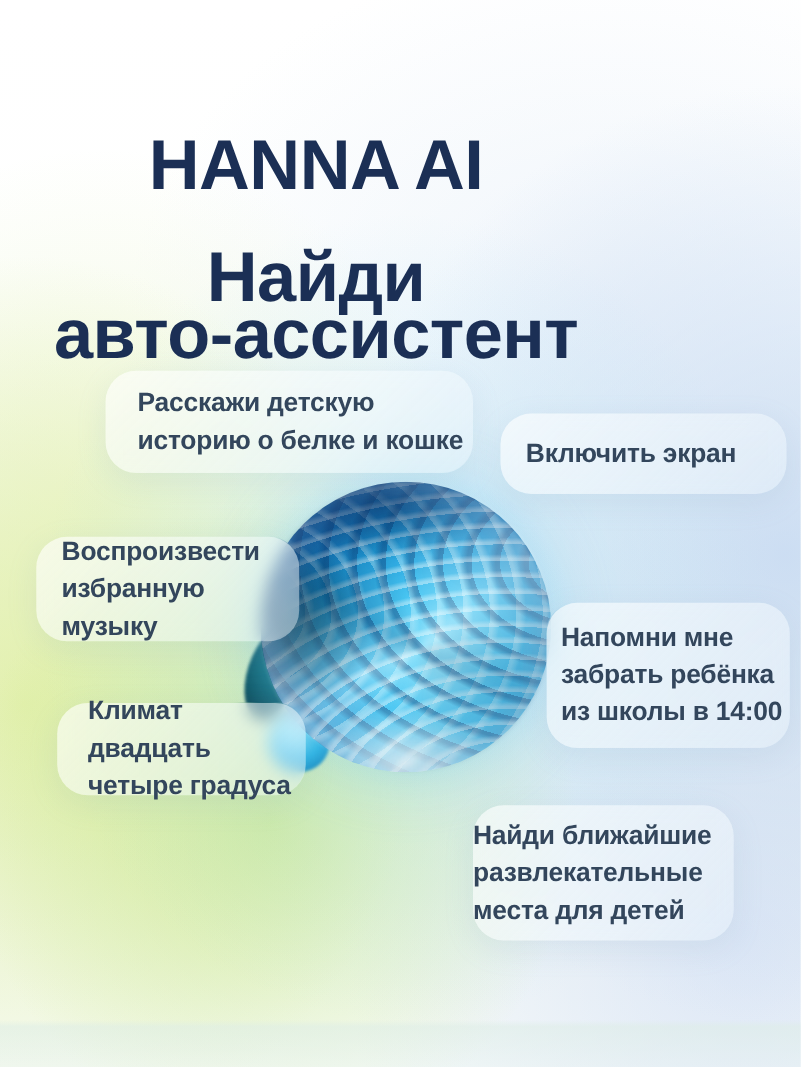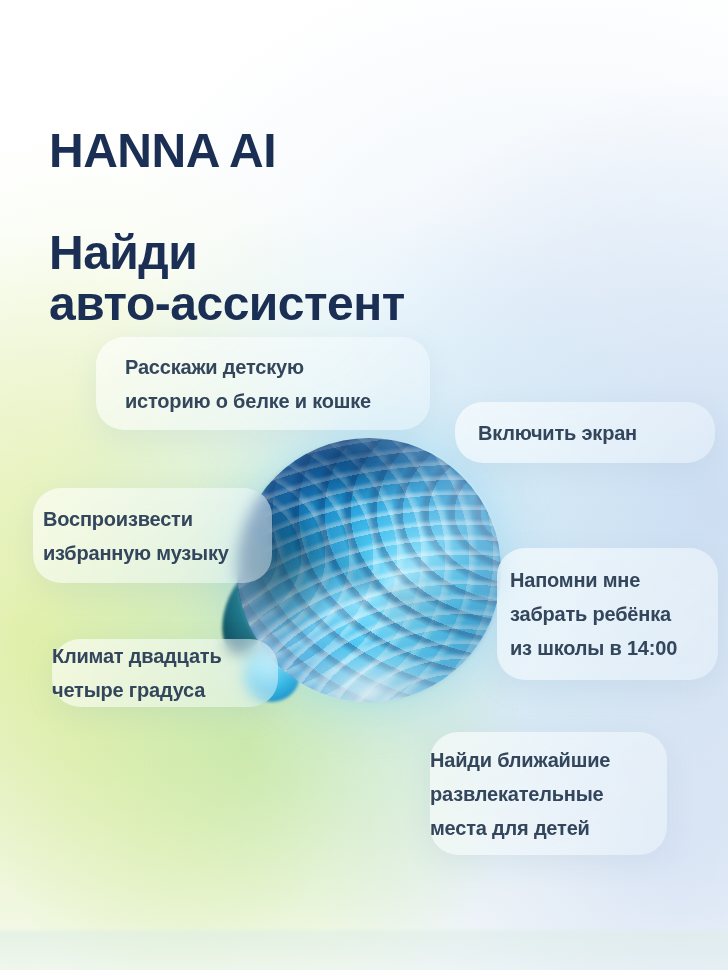--- a/index.html
+++ b/index.html
@@ -18,24 +18,25 @@
       radial-gradient(50% 42% at 3% 66%, rgba(222,238,158,.78) 0%, rgba(222,238,158,0) 100%),
       radial-gradient(45% 34% at 13% 48%, rgba(234,244,204,.60) 0%, rgba(234,244,204,0) 100%),
       radial-gradient(55% 44% at 98% 52%, rgba(197,217,242,.85) 0%, rgba(197,217,242,0) 100%),
       radial-gradient(50% 40% at 93% 88%, rgba(206,220,245,.65) 0%, rgba(206,220,245,0) 100%),
       radial-gradient(60% 34% at 76% 29%, rgba(226,236,248,.55) 0%, rgba(226,236,248,0) 100%),
       linear-gradient(180deg,#ffffff 0%,#fefffe 30%,#f7faf4 56%,#f4f8f3 78%,#f9fcfa 100%);
   }
 
   .title{
     position:absolute;left:49px;top:74px;
-    font-size:48px;line-height:51px;
+    font-size:64px;line-height:51px;
     font-weight:bold;letter-spacing:-0.5px;
     color:#1b2f55;
     white-space:pre-line;
+    text-align:center;
   }
   .title .brand{display:block;}
   .title .subtitle{display:block;white-space:pre-line;}
 
   .orb-glow{
     position:absolute;left:148px;top:360px;width:440px;height:420px;
     background:radial-gradient(50% 50% at 50% 50%, rgba(150,220,245,.40) 0%, rgba(150,220,245,0) 70%);
     border-radius:50%;
   }
   .orb{
@@ -76,30 +77,30 @@
   .bubble{
     position:absolute;
     display:flex;align-items:center;
     background:linear-gradient(135deg, rgba(255,255,255,.62) 0%, rgba(236,246,252,.45) 100%);
     border-radius:28px;
     backdrop-filter:blur(7px);
     -webkit-backdrop-filter:blur(7px);
     box-shadow:0 8px 28px rgba(130,160,190,.14);
     box-sizing:border-box;
     color:#33465c;
-    font-size:20px;line-height:34px;font-weight:600;
+    font-size:24px;line-height:34px;font-weight:600;
     letter-spacing:-0.2px;
   }
   .bubble-text{white-space:pre-line;}
 
   .b-story  {left:96px;  top:337px; width:334px; height:93px;  padding-left:29px;}
-  .b-screen {left:455px; top:402px; width:260px; height:61px;  padding-left:23px;}
-  .b-music  {left:33px;  top:488px; width:239px; height:95px;  padding-left:10px;}
+  .b-screen {left:455px; top:376px; width:260px; height:73px;  padding-left:23px;}
+  .b-music  {left:33px;  top:488px; width:239px; height:95px;  padding-left:23px;}
   .b-remind {left:497px; top:548px; width:221px; height:132px; padding-left:13px;}
-  .b-climate{left:52px;  top:639px; width:226px; height:68px;  }
+  .b-climate{left:52px;  top:639px; width:226px; height:84px;  padding-left:28px;}
   .b-route  {left:119px; top:753px; width:221px; height:70px;  padding-left:29px;}
   .b-places {left:430px; top:732px; width:237px; height:123px; }
 </style>
 </head>
 <body>
 
 <div class="canvas">
 
   <div class="title">
     <span class="brand">HANNA AI</span>

